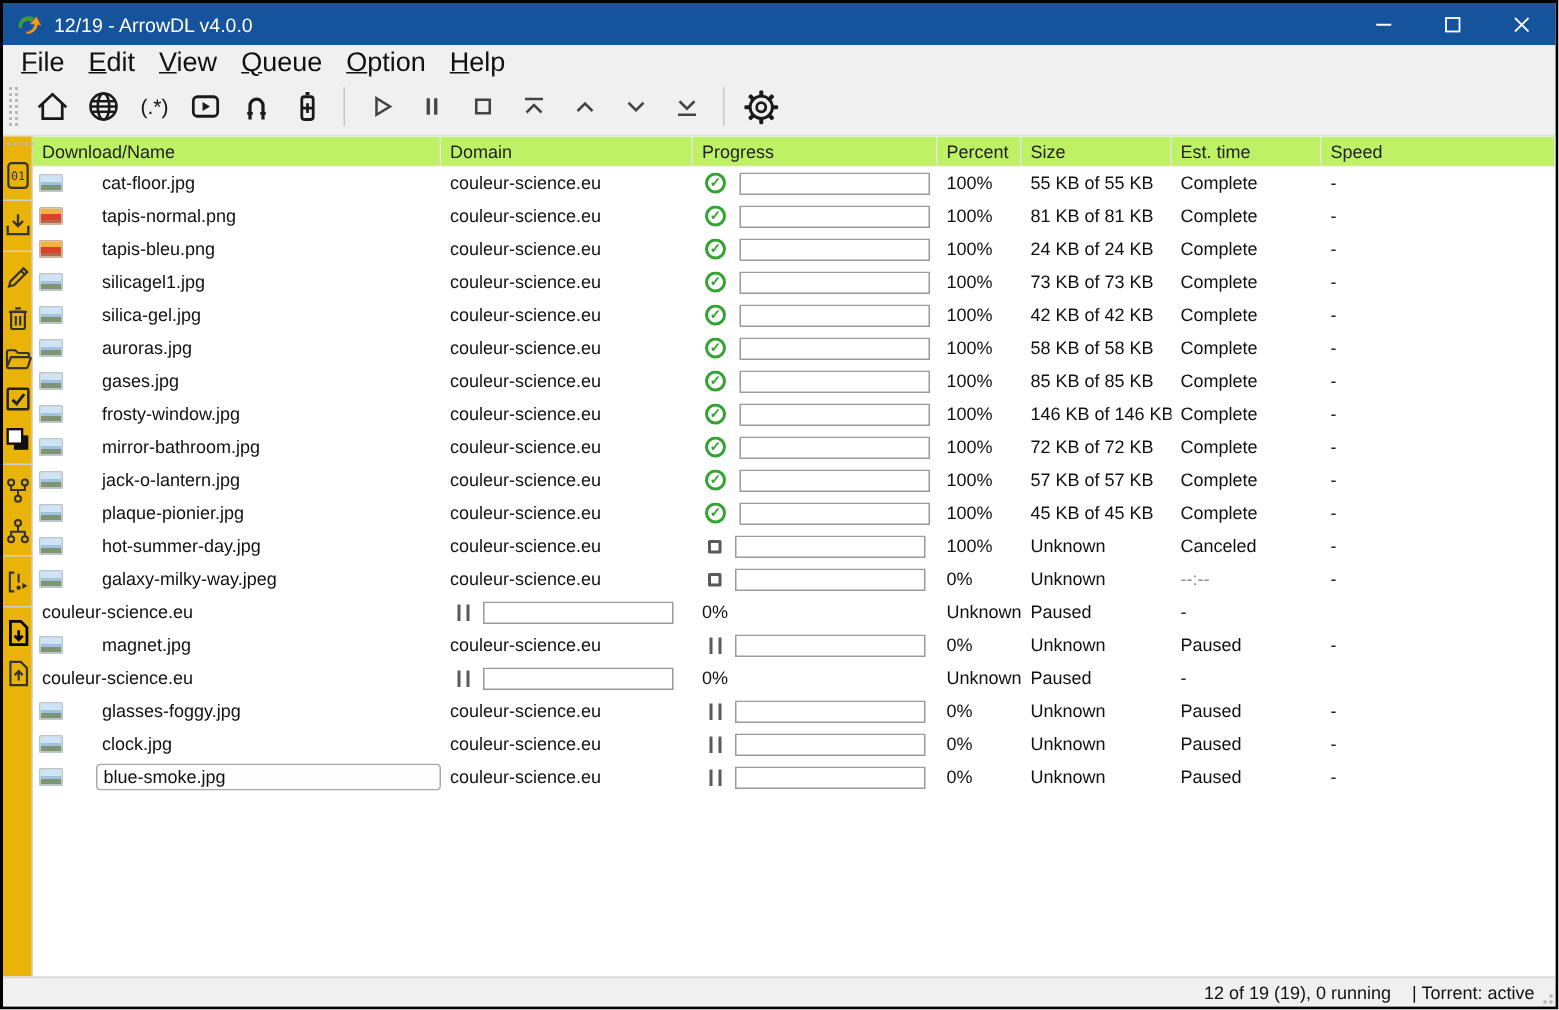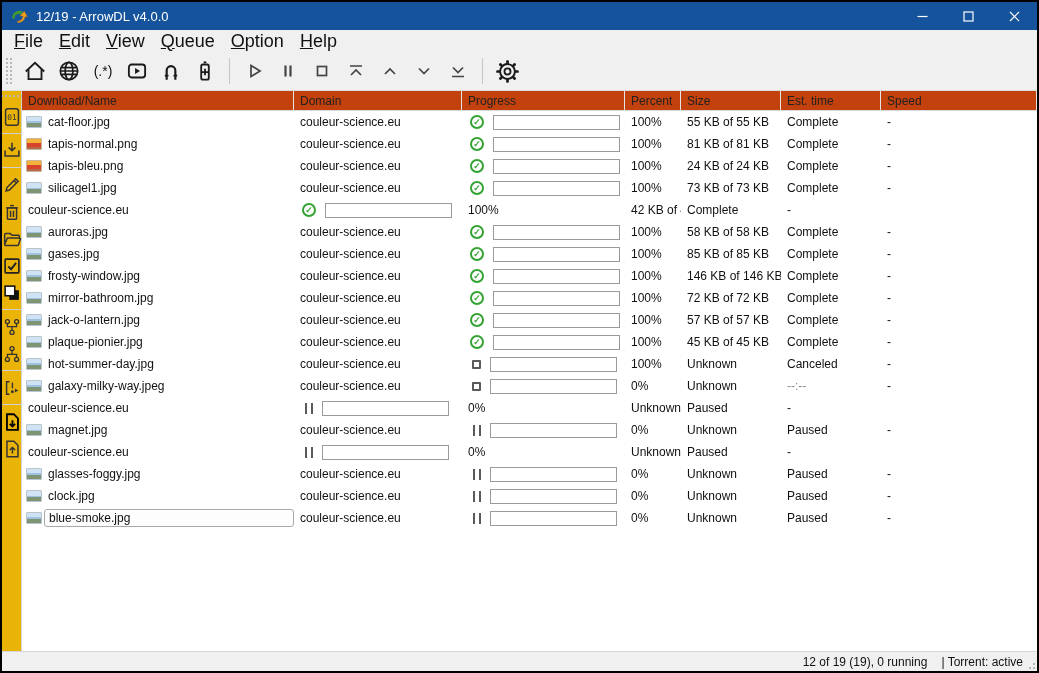--- a/index.html
+++ b/index.html
@@ -29,25 +29,25 @@
   .regex-label { font-size:14px; color:#111; letter-spacing:0px; }
   
   .main { flex:1; display:flex; min-height:0; border-top:1px solid #dcdcdc; }
   .side-toolbar { width:20px; background:#eab308; border-right:1px solid #d4d4d4; display:flex; flex-direction:column; align-items:center; padding-top:4px; }
   .sb-grip { width:22px; height:4px; border-top:2px dotted #b8b8b8; margin-bottom:4px; }
   .sb-btn { width:30px; height:27px; display:flex; align-items:center; justify-content:center; }
   .sb-sep { width:24px; height:1px; background:#cfcfcf; margin:3px 0; }
   
   .table-area { flex:1; background:#fff; display:flex; flex-direction:column; overflow:hidden; }
   .grid-row { display:grid; grid-template-columns:272px 168px 163px 56px 100px 100px 1fr; align-items:center; }
-  .thead { height:20px; background:#c2410c; border-bottom:1px solid #d9d9d9; font-size:12px; color:#222; flex:0 0 auto; }
+  .thead { height:20px; background:#bef264; border-bottom:1px solid #d9d9d9; font-size:12px; color:#222; flex:0 0 auto; }
   .thead .hcell { padding-left:6px; height:100%; display:flex; align-items:center; border-right:1px solid #e4e4e4; }
   .row { height:22px; font-size:12px; color:#111; background:#fff; }
   .cell { padding-left:6px; white-space:nowrap; overflow:hidden; }
-  .cell.name { display:flex; align-items:center; gap:2px; padding-left:4px; }
+  .cell.name { display:flex; align-items:center; gap:22px; padding-left:4px; }
   .fileicon { width:16px; height:12px; border:1px solid #b9c4cc; border-radius:1px; flex:0 0 auto;
               background:linear-gradient(to bottom,#cfe3f5 0 45%,#9ec2e0 45% 62%,#7f9472 62% 100%); }
   .fileicon.fi-orange { background:linear-gradient(to bottom,#f3b33a 0 40%,#d8432a 40% 75%,#b3694a 75% 100%); border-color:#c9b39a; }
   .fname { padding:1px 4px; }
   .fname.focus-box { border:1px solid #a9a9a9; border-radius:3px; flex:1; background:#fdfdfd; }
   .cell.progress { display:flex; align-items:center; }
   .sicon { flex:0 0 auto; margin-left:2px; }
   .si-complete { width:14px; height:14px; border:2px solid #33a433; border-radius:50%; position:relative; }
   .si-complete::before { content:"\2713"; position:absolute; top:50%; left:50%; transform:translate(-50%,-54%); font-size:9px; font-weight:bold; color:#33a433; }
   .si-canceled, .si-stopped { width:9px; height:9px; border:2px solid #5a5a5a; border-radius:1px; margin-left:4px; }
@@ -367,20 +367,24 @@
       <span class="sicon si-complete"></span>
       <span class="bar state-complete"><span class="fill"></span></span>
     </div>
     <div class="cell percent">100%</div>
     <div class="cell size">73 KB of 73 KB</div>
     <div class="cell est">Complete</div>
     <div class="cell speed">-</div>
   </div>
 
   <div class="grid-row row">
+    <div class="cell name">
+      <span class="fileicon fi-blue"></span>
+      <span class="fname">silica-gel.jpg</span>
+    </div>
     <div class="cell domain">couleur-science.eu</div>
     <div class="cell progress">
       <span class="sicon si-complete"></span>
       <span class="bar state-complete"><span class="fill"></span></span>
     </div>
     <div class="cell percent">100%</div>
     <div class="cell size">42 KB of 42 KB</div>
     <div class="cell est">Complete</div>
     <div class="cell speed">-</div>
   </div>

